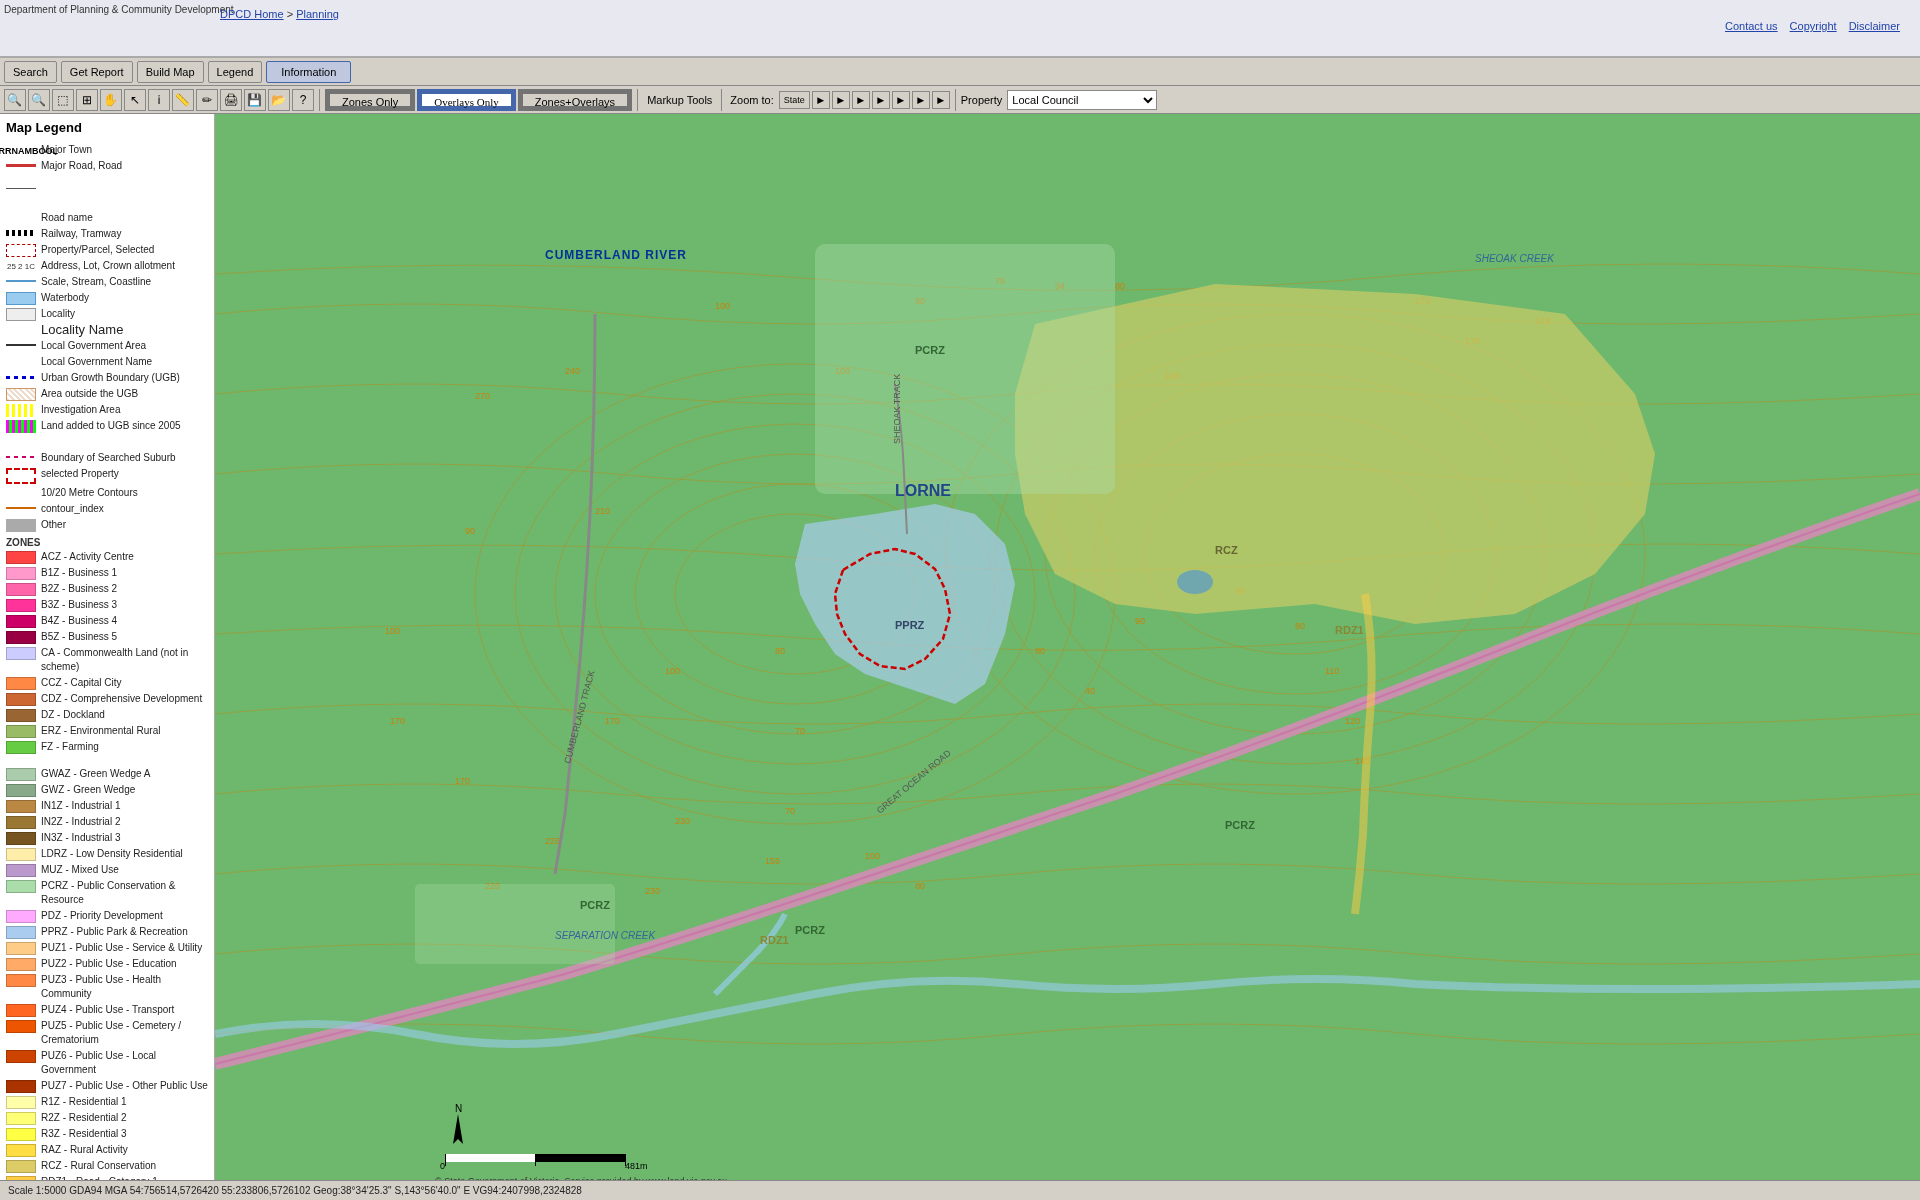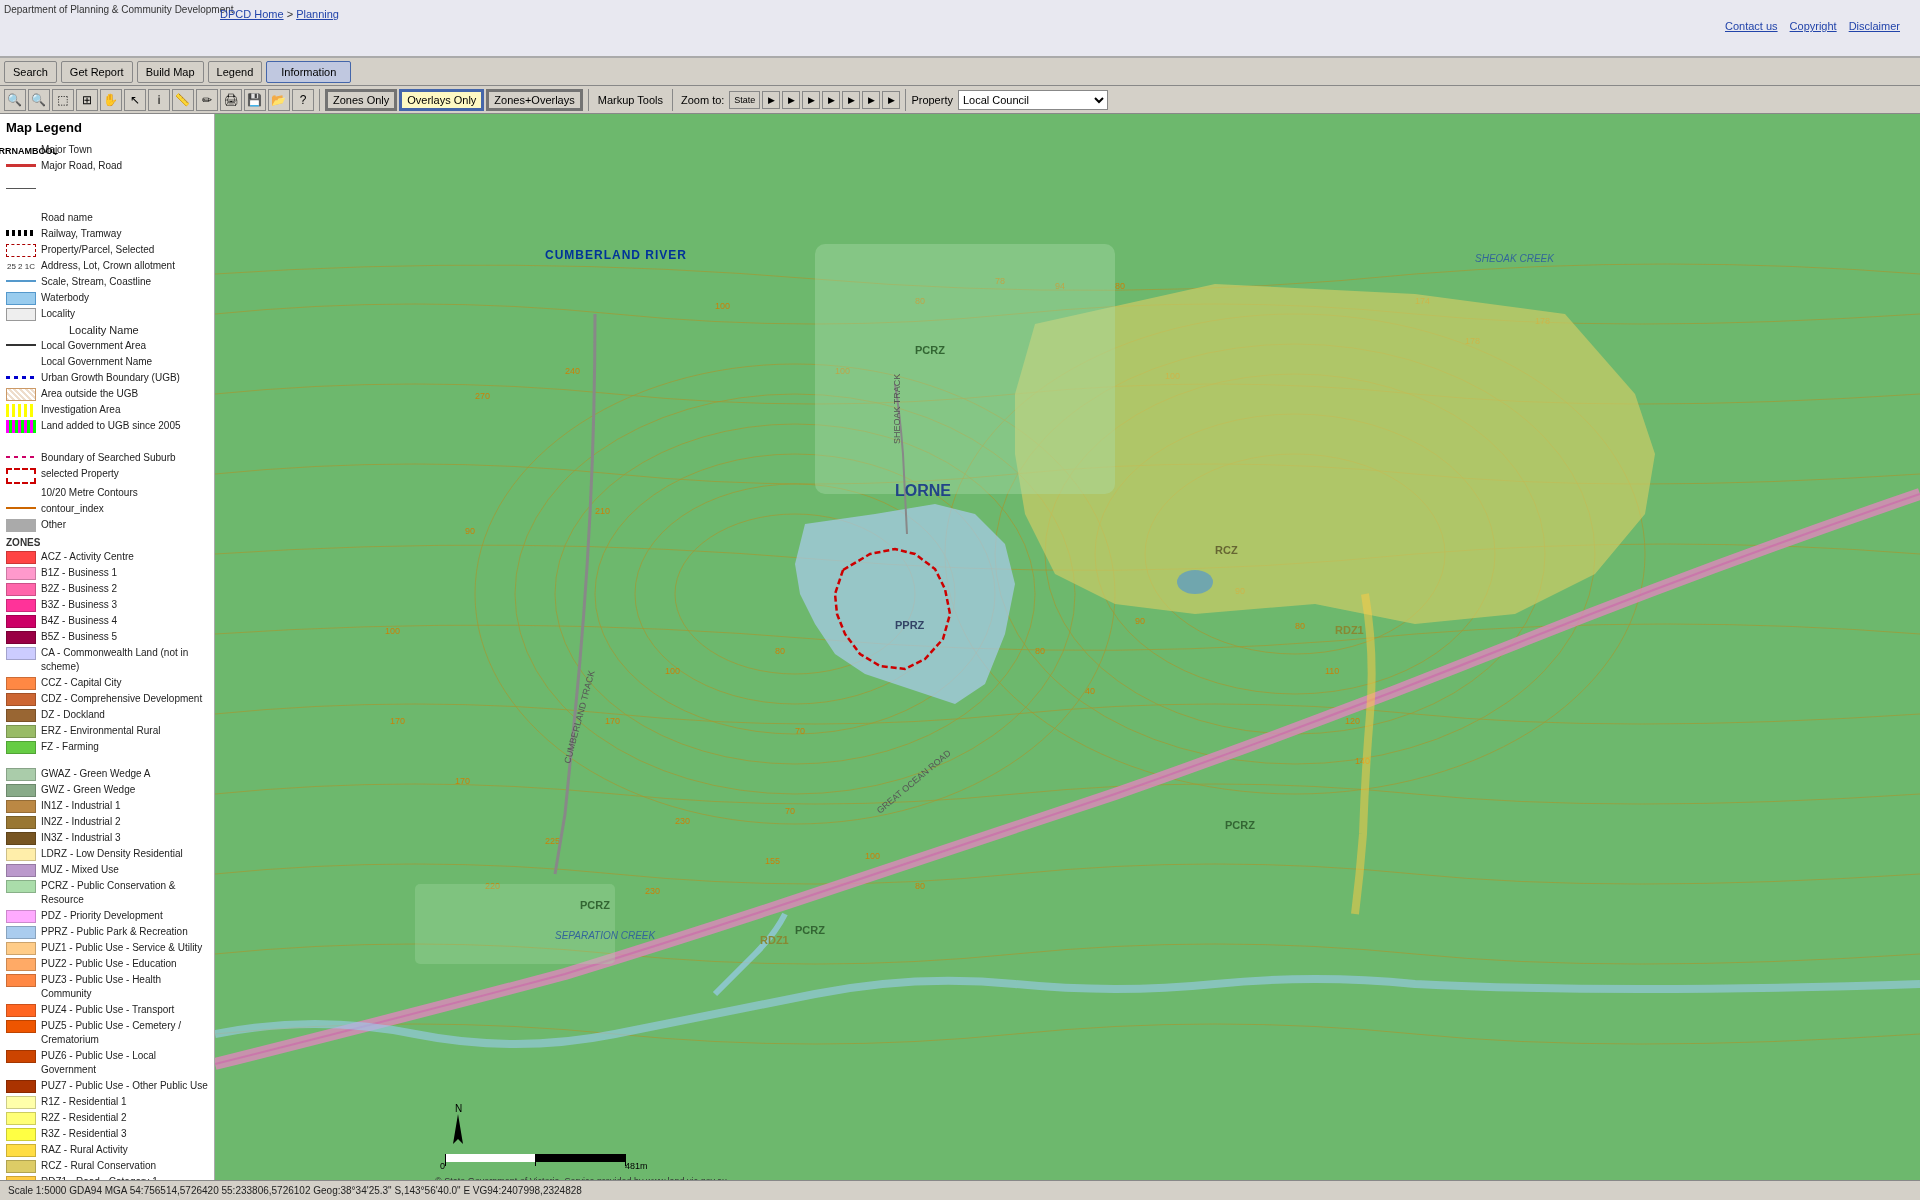--- a/index.html
+++ b/index.html
@@ -44,22 +44,22 @@
       border: 1px solid #888;
       display: inline-flex;
       align-items: center;
       justify-content: center;
       cursor: pointer;
       font-size: 12px;
     }
     .tool-separator { width: 1px; height: 22px; background: #888; margin: 0 3px; }
     .zone-btn {
       background: #d4d0c8;
-      border: 3px solid #737373;
-      padding: 2px 5px;
+      border: 5px solid #737373;
+      padding: 2px 12px;
       font-size: 11px;
       cursor: pointer;
       height: 22px;
     }
     .zoom-btn {
       background: #d4d0c8;
       border: 1px solid #888;
       width: 18px;
       height: 18px;
       display: inline-flex;
@@ -162,21 +162,21 @@
   <div class="tool-icon" title="Select">↖</div>
   <div class="tool-icon" title="Info">ℹ</div>
   <div class="tool-icon" title="Measure">📏</div>
   <div class="tool-icon" title="Markup">✏</div>
   <div class="tool-icon" title="Print">🖨</div>
   <div class="tool-icon" title="Save">💾</div>
   <div class="tool-icon" title="Load">📂</div>
   <div class="tool-icon" title="Help">?</div>
   <div class="tool-separator"></div>
   <button class="zone-btn">Zones Only</button>
-  <button class="zone-btn" style="background:#fef9c3; border-color:#4466aa;">Overlays Only</button>
+  <button class="zone-btn" style="background:#ffffff; border-color:#4466aa;font-family:Liberation Serif, serif;">Overlays Only</button>
   <button class="zone-btn">Zones+Overlays</button>
   <div class="tool-separator"></div>
   <span style="font-size:11px; margin:0 4px;">Markup Tools</span>
   <div class="tool-separator"></div>
   <span style="font-size:11px; margin:0 3px;">Zoom to:</span>
   <button class="zoom-btn" style="width:auto; padding:0 4px;">State</button>
   <button class="zoom-btn">▶</button>
   <button class="zoom-btn">▶</button>
   <button class="zoom-btn">▶</button>
   <button class="zoom-btn">▶</button>
@@ -225,21 +225,21 @@
           <span style="color: rgb(34, 34, 34);">Scale, Stream, Coastline</span>
         </div>
         <div style="display: flex; align-items: flex-start; margin-bottom: 2px; font-size: 10px; line-height: 14px;">
           <div style="min-width: 30px; width: 30px; height: 13px; margin-right: 5px; margin-top: 1px; flex-shrink: 0; background: rgb(153, 204, 238); border: 1px solid rgb(85, 153, 204);"></div>
           <span style="color: rgb(34, 34, 34);">Waterbody</span>
         </div>
         <div style="display: flex; align-items: flex-start; margin-bottom: 2px; font-size: 10px; line-height: 14px;">
           <div style="min-width: 30px; width: 30px; height: 13px; margin-right: 5px; margin-top: 1px; flex-shrink: 0; background: rgb(238, 238, 238); border: 1px solid rgb(153, 153, 153);"></div>
           <span style="color: rgb(34, 34, 34);">Locality</span>
         </div>
-        <div style="display: flex; align-items: flex-start; margin-bottom: 2px; font-size: 11px; line-height: 14px; gap: 28px;">
+        <div style="display: flex; align-items: flex-start; margin-bottom: 2px; font-size: 13px; line-height: 14px;">
           <div style="min-width: 30px; width: 30px; height: 13px; margin-right: 5px; margin-top: 1px; flex-shrink: 0; background: transparent;"></div>
           <span style="color: rgb(34, 34, 34);">Locality Name</span>
         </div>
         <div style="display: flex; align-items: flex-start; margin-bottom: 2px; font-size: 10px; line-height: 14px;">
           <div style="min-width: 30px; width: 30px; margin-right: 5px; flex-shrink: 0; height: 2px; background: rgb(51, 51, 51); margin-top: 5px;"></div>
           <span style="color: rgb(34, 34, 34);">Local Government Area</span>
         </div>
         <div style="display: flex; align-items: flex-start; margin-bottom: 2px; font-size: 10px; line-height: 14px;">
           <div style="min-width: 30px; width: 30px; height: 13px; margin-right: 5px; margin-top: 1px; flex-shrink: 0; background: transparent; font-weight: bold; font-size: 9px;"></div>
           <span style="color: rgb(34, 34, 34);">Local Government Name</span>

